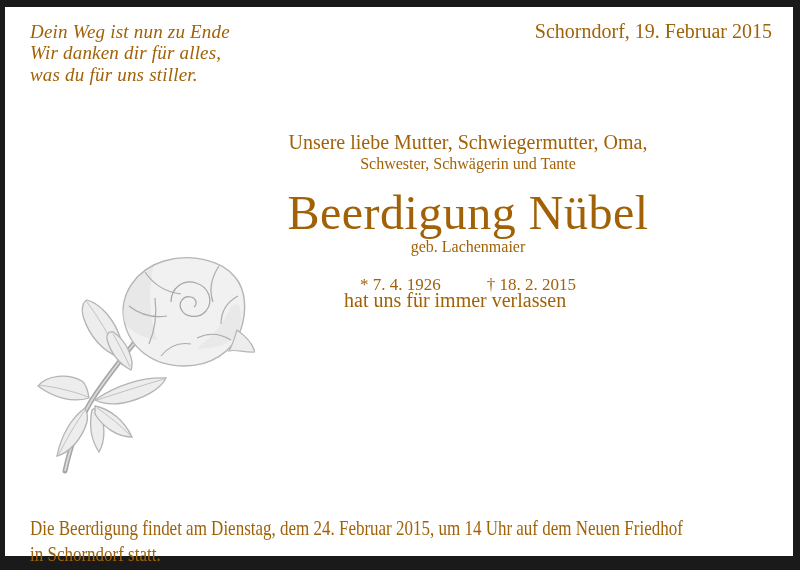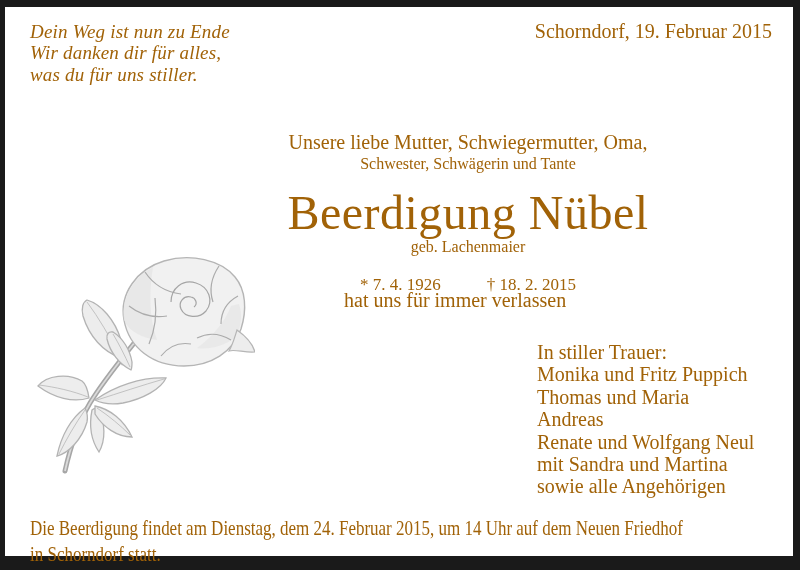--- a/index.html
+++ b/index.html
@@ -118,27 +118,18 @@
       <path d="M136,104 C144,94 154,90 166,92"></path>
       <path d="M104,54 C114,62 128,66 142,64"></path>
       <path d="M124,92 C130,78 132,62 130,46"></path>
     </g>
 
     <path d="M146,50 C146,36 158,27 171,31 C184,35 189,49 181,59 C174,67 160,66 156,57 C153,50 159,43 166,45 C171,46 173,52 169,55" fill="none" stroke="#a5a5a5" stroke-width="1.2"></path>
 
     <path d="M212,78 C222,85 228,93 230,100 C220,101 210,97 204,99 C208,92 210,84 212,78 Z" fill="#ededed" stroke="#b5b5b5" stroke-width="1.2"></path>
   </svg>
 
-  <div class="mourners">
-    <div>In stiller Trauer:</div>
-    <div>Monika und Fritz Puppich</div>
-    <div>Thomas und Maria</div>
-    <div>Andreas</div>
-    <div>Renate und Wolfgang Neul</div>
-    <div>mit Sandra und Martina</div>
-    <div>sowie alle Angehörigen</div>
-  </div>
 
   <div class="funeral">
     <div>Die Beerdigung findet am Dienstag, dem 24. Februar 2015, um 14 Uhr auf dem Neuen Friedhof</div>
     <div>in Schorndorf statt.</div>
   </div>
 </div>
 
 </body></html>

